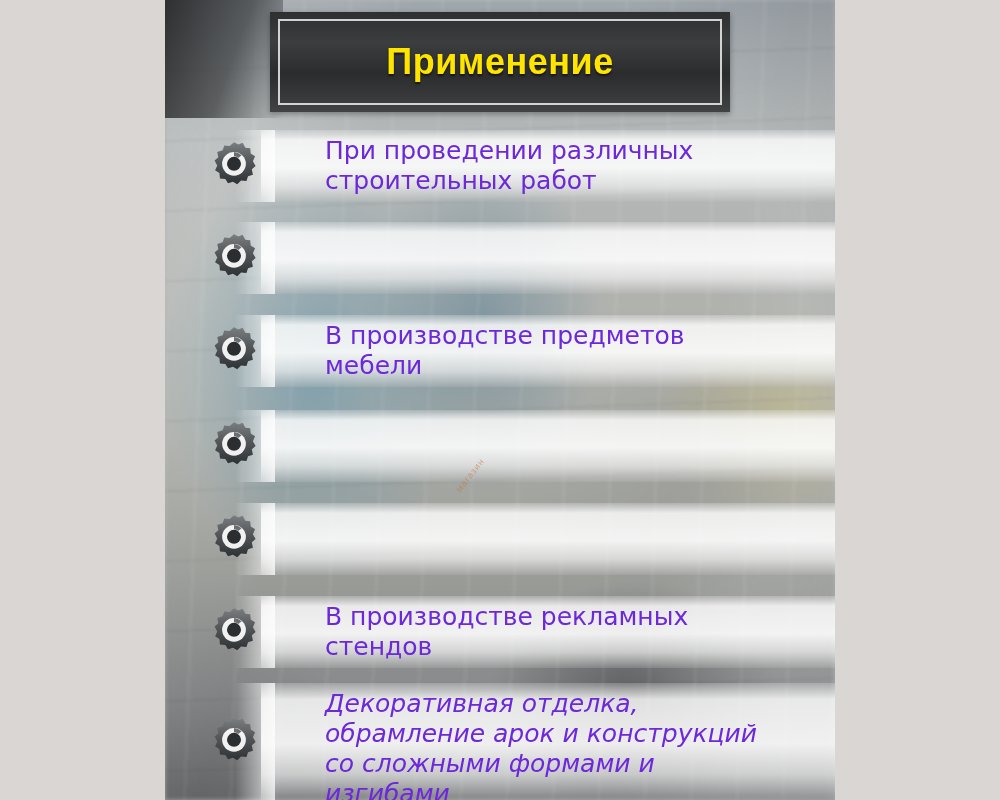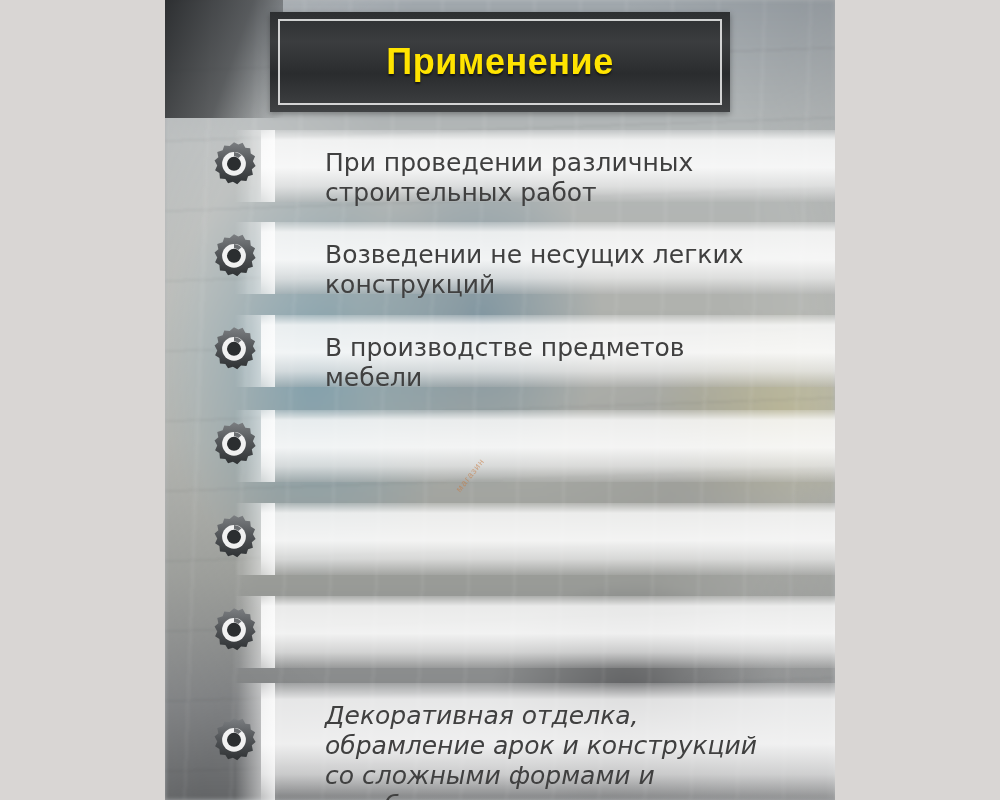--- a/index.html
+++ b/index.html
@@ -123,25 +123,24 @@
     z-index: 3;
   }
   .rowtext {
     position: relative;
     z-index: 2;
     margin-left: 160px;
     padding-right: 14px;
     font-family: "DejaVu Sans", sans-serif;
     font-size: 25px;
     line-height: 30px;
-    color: #404040;
+    color: #6d28d9;
     font-weight: 500;
     white-space: pre-line;
     padding-top: 6px;
-    margin-top: 12px;
   }
 
   #watermark {
     position: absolute;
     left: 285px;
     top: 470px;
     font-size: 9px;
     color: rgba(200,120,60,.55);
     transform: rotate(-52deg);
     letter-spacing: 1px;
@@ -199,22 +198,20 @@
         </defs>
         <g fill="url(#gg)">
           <path d="M50 6 L58 10 L66 7 L71 16 L80 17 L81 27 L89 32 L85 41 L90 50 L83 56 L85 66 L76 69 L73 78 L63 77 L56 84 L48 79 L39 82 L34 74 L24 73 L23 63 L15 58 L19 49 L14 40 L21 34 L19 24 L29 21 L32 12 L42 13 Z"></path>
         </g>
         <circle cx="50" cy="46" r="22" fill="#ffffff" opacity=".92"></circle>
         <circle cx="50" cy="46" r="13" fill="#2b2e30"></circle>
         <path d="M50 24 a22 22 0 0 1 0 44 a22 22 0 0 1 0 -44 z" fill="none"></path>
         <path d="M64 30 a22 22 0 0 0 -14 -6 l0 8 a14 14 0 0 1 8 3 z" fill="#6b6e71"></path>
       </svg>
     </span>
-    <div class="rowtext">Возведении не несущих легких
-конструкций</div>
   </div>
 
   <div class="row" style="top: 315px; height: 72px;">
     <div class="bar"></div>
     <span class="gear">
       <svg viewBox="0 0 100 100" width="54" height="54">
         <defs>
           <linearGradient id="gg" x1="0" y1="0" x2="0" y2="1">
             <stop offset="0%" stop-color="#7b7e81"></stop>
             <stop offset="45%" stop-color="#55585b"></stop>
@@ -291,20 +288,22 @@
         </defs>
         <g fill="url(#gg)">
           <path d="M50 6 L58 10 L66 7 L71 16 L80 17 L81 27 L89 32 L85 41 L90 50 L83 56 L85 66 L76 69 L73 78 L63 77 L56 84 L48 79 L39 82 L34 74 L24 73 L23 63 L15 58 L19 49 L14 40 L21 34 L19 24 L29 21 L32 12 L42 13 Z"></path>
         </g>
         <circle cx="50" cy="46" r="22" fill="#ffffff" opacity=".92"></circle>
         <circle cx="50" cy="46" r="13" fill="#2b2e30"></circle>
         <path d="M50 24 a22 22 0 0 1 0 44 a22 22 0 0 1 0 -44 z" fill="none"></path>
         <path d="M64 30 a22 22 0 0 0 -14 -6 l0 8 a14 14 0 0 1 8 3 z" fill="#6b6e71"></path>
       </svg>
     </span>
+    <div class="rowtext">В производстве рекламных
+стендов</div>
   </div>
 
   <div class="row" style="top: 683px; height: 117px; font-style: italic;">
     <div class="bar"></div>
     <span class="gear">
       <svg viewBox="0 0 100 100" width="54" height="54">
         <defs>
           <linearGradient id="gg" x1="0" y1="0" x2="0" y2="1">
             <stop offset="0%" stop-color="#7b7e81"></stop>
             <stop offset="45%" stop-color="#55585b"></stop>

